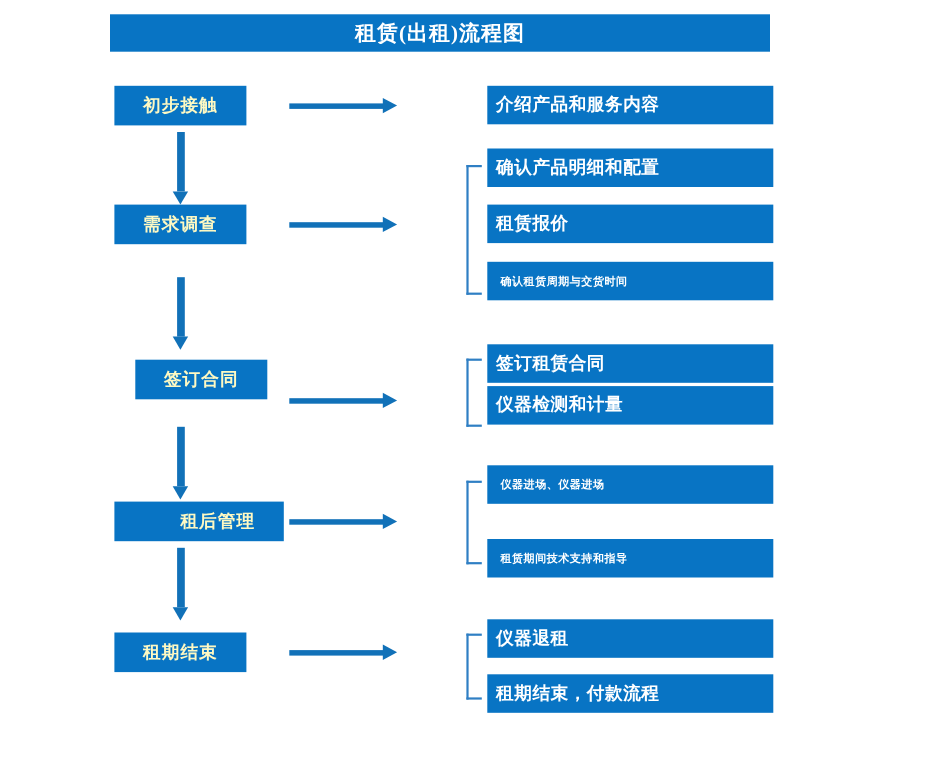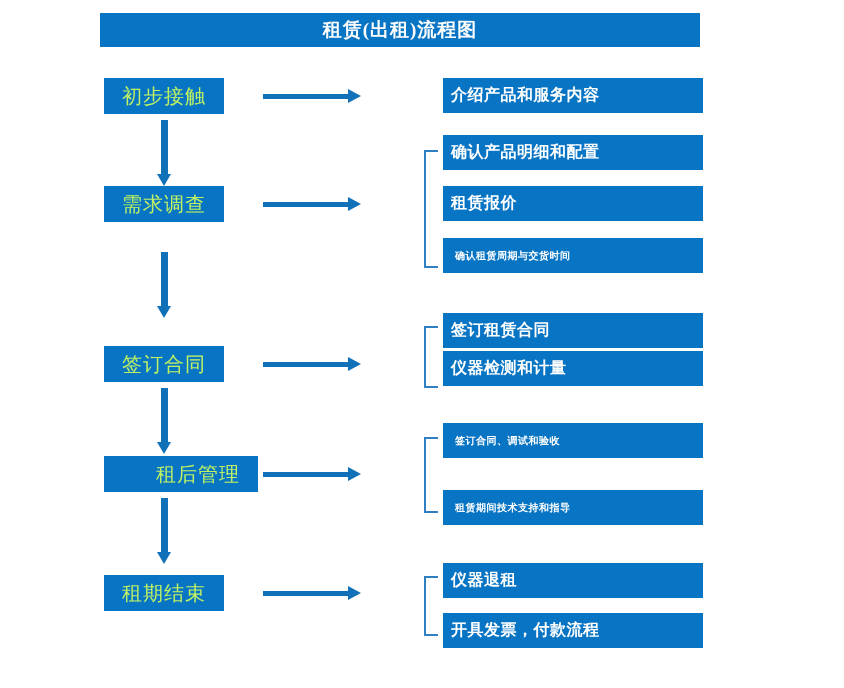--- a/index.html
+++ b/index.html
@@ -35,23 +35,23 @@
     letter-spacing: 1px;
   }
 
   
   .stage-box {
     position: absolute;
     left: 104px;
     width: 120px;
     height: 36px;
     background: #0874c4;
-    color: #bef264;
-    font-size: 20px;
-    font-weight: normal;
+    color: #fef9c3;
+    font-size: 16px;
+    font-weight: bold;
     display: flex;
     align-items: center;
     justify-content: center;
     letter-spacing: 1px;
   }
 
   
   .detail-box {
     position: absolute;
     left: 443px;
@@ -166,21 +166,21 @@
 
   <div class="detail-box" style="top:135px;">确认产品明细和配置</div>
   <div class="detail-box" style="top:186px;">租赁报价</div>
   <div class="detail-box tight" style="top:238px;">确认租赁周期与交货时间</div>
 
   <div class="v-arrow" style="top:252px; height:66px;">
     <div class="shaft" style="height:54px;"></div>
     <div class="head"></div>
   </div>
 
-  <div class="stage-box" style="top:346px;">签订合同</div>
+  <div class="stage-box" style="top:327px;margin-left:19px;">签订合同</div>
 
   <div class="h-arrow" style="top:357px;">
     <div class="shaft"></div>
     <div class="head"></div>
   </div>
 
   <div class="bracket" style="top:326px; height:62px;"></div>
 
   <div class="detail-box" style="top:313px;">签订租赁合同</div>
   <div class="detail-box" style="top:351px;">仪器检测和计量</div>
@@ -192,33 +192,33 @@
 
   <div class="stage-box" style="top:456px;padding-left:34px;">租后管理</div>
 
   <div class="h-arrow" style="top:467px;">
     <div class="shaft"></div>
     <div class="head"></div>
   </div>
 
   <div class="bracket" style="top:437px; height:76px;"></div>
 
-  <div class="detail-box tight" style="top:423px;">签订合同、调试和验收</div>
+  <div class="detail-box tight" style="top:423px;">仪器进场、仪器进场</div>
   <div class="detail-box tight" style="top:490px;">租赁期间技术支持和指导</div>
 
   <div class="v-arrow" style="top:498px; height:66px;">
     <div class="shaft" style="height:54px;"></div>
     <div class="head"></div>
   </div>
 
   <div class="stage-box" style="top:575px;">租期结束</div>
 
   <div class="h-arrow" style="top:586px;">
     <div class="shaft"></div>
     <div class="head"></div>
   </div>
 
   <div class="bracket" style="top:576px; height:60px;"></div>
 
   <div class="detail-box" style="top:563px;">仪器退租</div>
-  <div class="detail-box" style="top:613px;">开具发票，付款流程</div>
+  <div class="detail-box" style="top:613px;">租期结束，付款流程</div>
 
 </div>
 
 </body></html>

